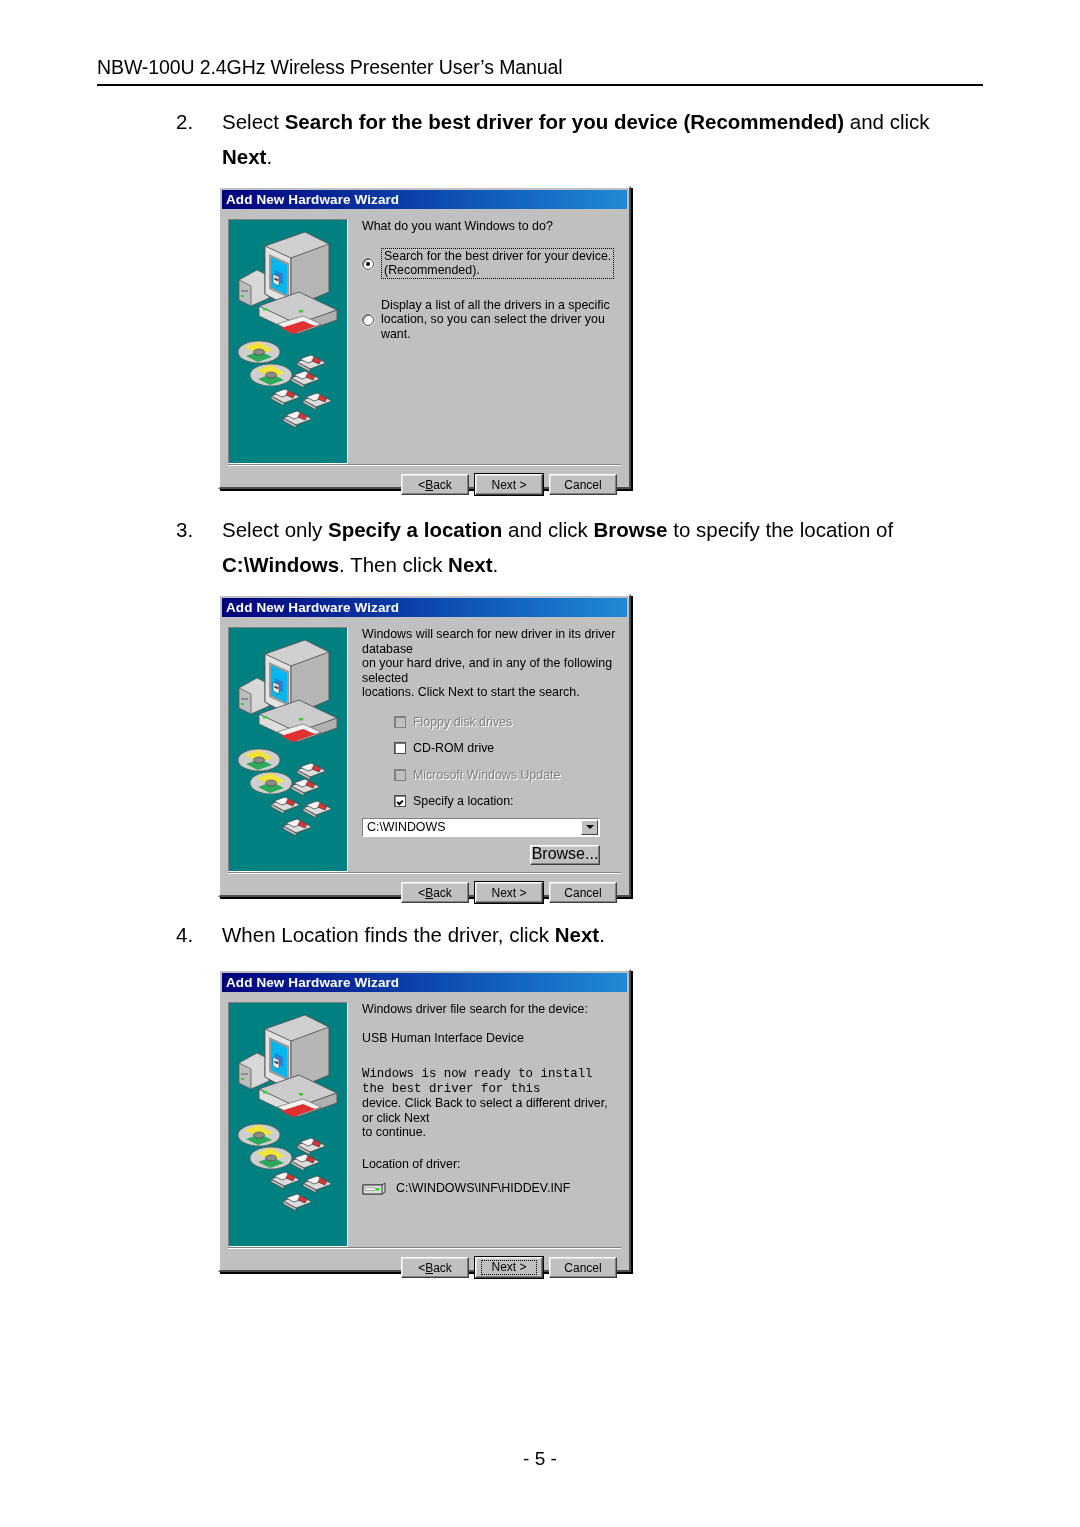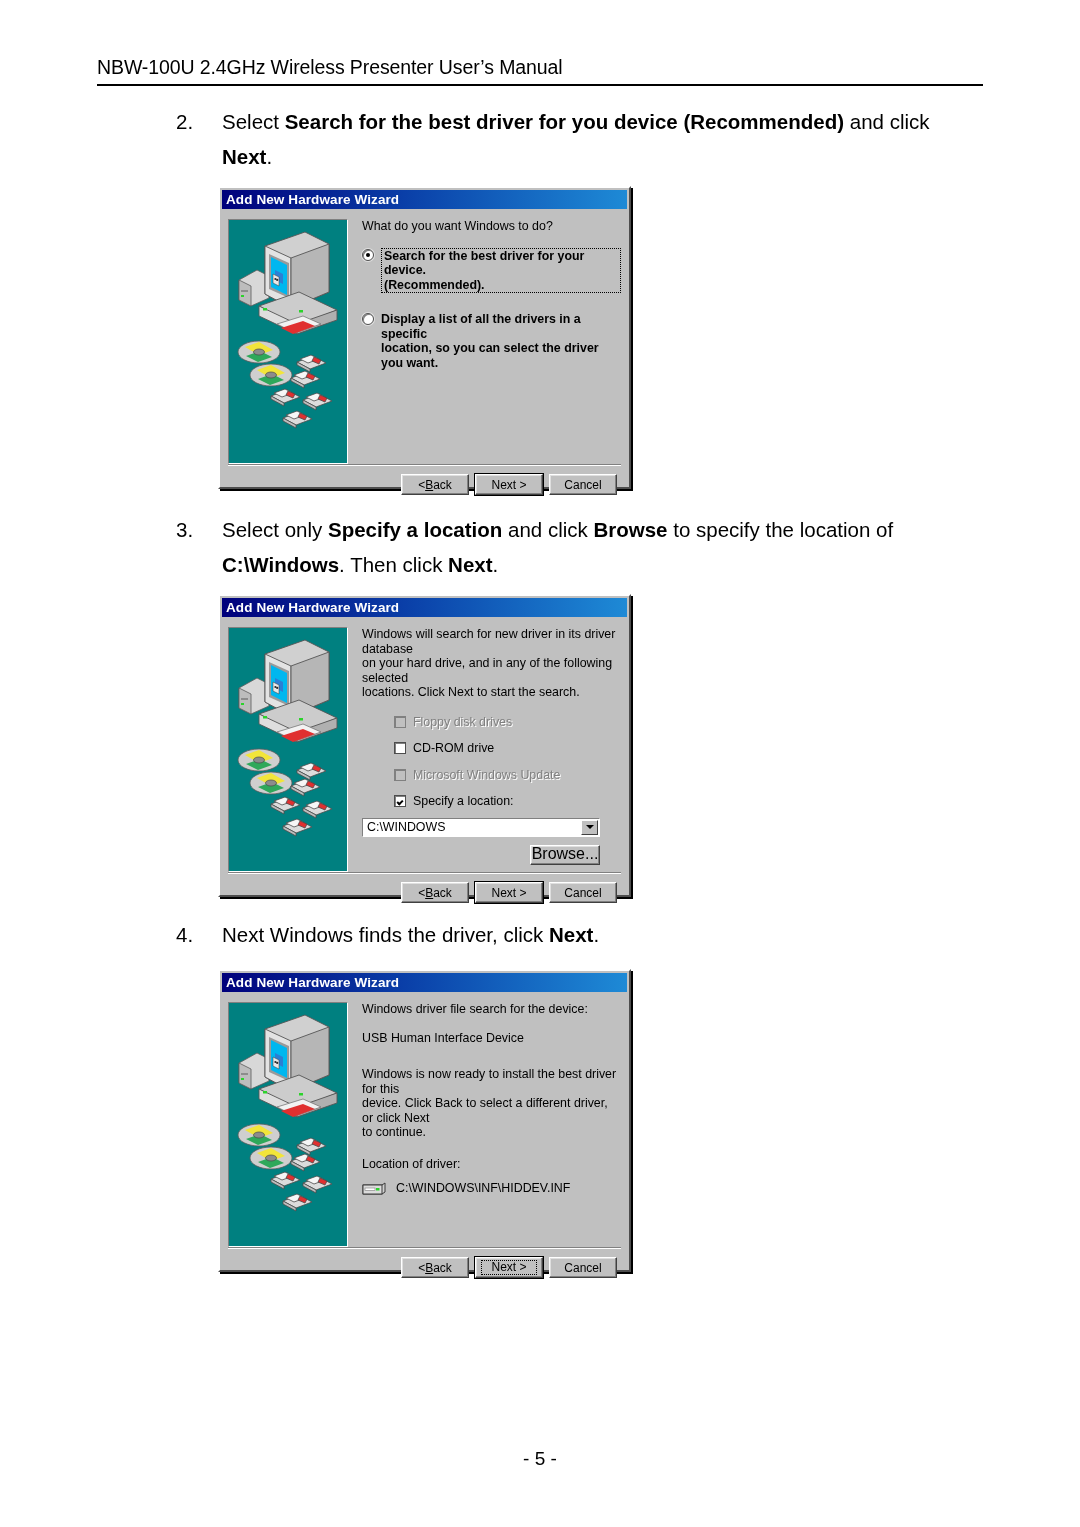--- a/index.html
+++ b/index.html
@@ -144,23 +144,22 @@
   .btn.focus-dots .inner {
     border: 1px dotted #000;
     padding: 0 9px;
     line-height: 13px;
   }
   .u { text-decoration: underline; }
 
   
   .radio-line {
     display: flex;
-    align-items: flex-start;
+    align-items: center;
     margin-top: 14px;
-    font-weight: bold;
   }
   .radio {
     width: 12px; height: 12px;
     border-radius: 50%;
     background: #ffffff;
     box-shadow: inset 1px 1px 0 #808080, inset -1px -1px 0 #ffffff, 0 0 0 1px #dfdfdf;
     flex: none;
     margin-right: 7px;
     margin-top: 1px;
     position: relative;
@@ -526,21 +525,21 @@
       <span>Next &gt;</span>
     </div>
     <div class="btn">
       <span>Cancel</span>
     </div>
   </div>
 </div>
 
 <div class="step" id="step4">
   <div class="num">4.</div>
-  <div class="body"><span>Next Windows finds the driver, click </span><span class="b">Next</span><span>.</span></div>
+  <div class="body"><span>When Location finds the driver, click </span><span class="b">Next</span><span>.</span></div>
 </div>
 
 <div class="dialog" id="dlg3" style="left:218px; top:969px; width:413px; height:303px;">
   <div class="titlebar">
     <span>Add New Hardware Wizard</span>
   </div>
   <div class="dlg-body" style="height:245px;">
 
     <div class="graphic">
       <svg width="118" height="218" viewBox="0 0 118 218">
@@ -594,21 +593,21 @@
           <polygon points="57,195 68,191 76,195 65,199" fill="#f6f6f6"></polygon>
           <polygon points="71,193 78,196 76,200 69,197" fill="#e03030"></polygon>
           <polygon points="54,198 67,205 67,208 54,201" fill="#bdbdbd"></polygon>
         </g>
       </svg>
     </div>
 
     <div class="content">
       <p>Windows driver file search for the device:</p>
       <p style="margin-top:14px; ">USB Human Interface Device</p>
-      <p style="margin-top:22px;">Windows is now ready to install the best driver for this</p>
+      <p style="margin-top:22px;font-family:Liberation Mono, monospace;">Windows is now ready to install the best driver for this</p>
       <p>device. Click Back to select a different driver, or click Next</p>
       <p>to continue.</p>
       <p style="margin-top:17px;">Location of driver:</p>
 
       <div class="drv-line">
         <svg width="24" height="16" viewBox="0 0 24 16">
           <polygon points="1,5 20,5 23,3 23,12 20,14 1,14" fill="#d0d0d0" stroke="#3a3a3a" stroke-width="1"></polygon>
           <rect x="1" y="5" width="19" height="9" fill="#dcdcdc" stroke="#3a3a3a" stroke-width="1"></rect>
           <rect x="3" y="8" width="10" height="2.5" fill="#ffffff" stroke="#7a7a7a" stroke-width="0.6"></rect>
           <rect x="14" y="8" width="3.5" height="2.5" fill="#2bd32b"></rect>

